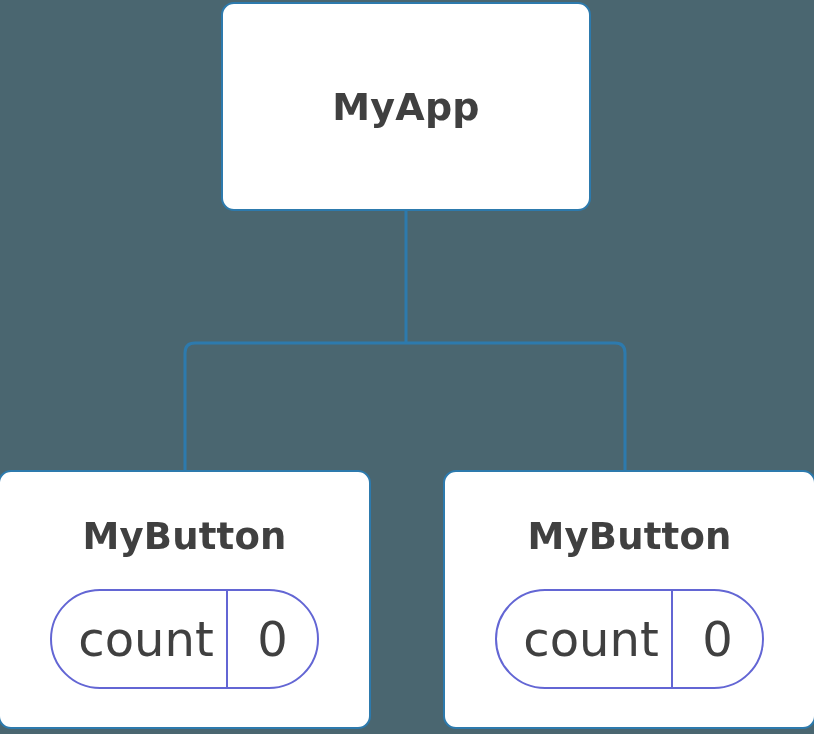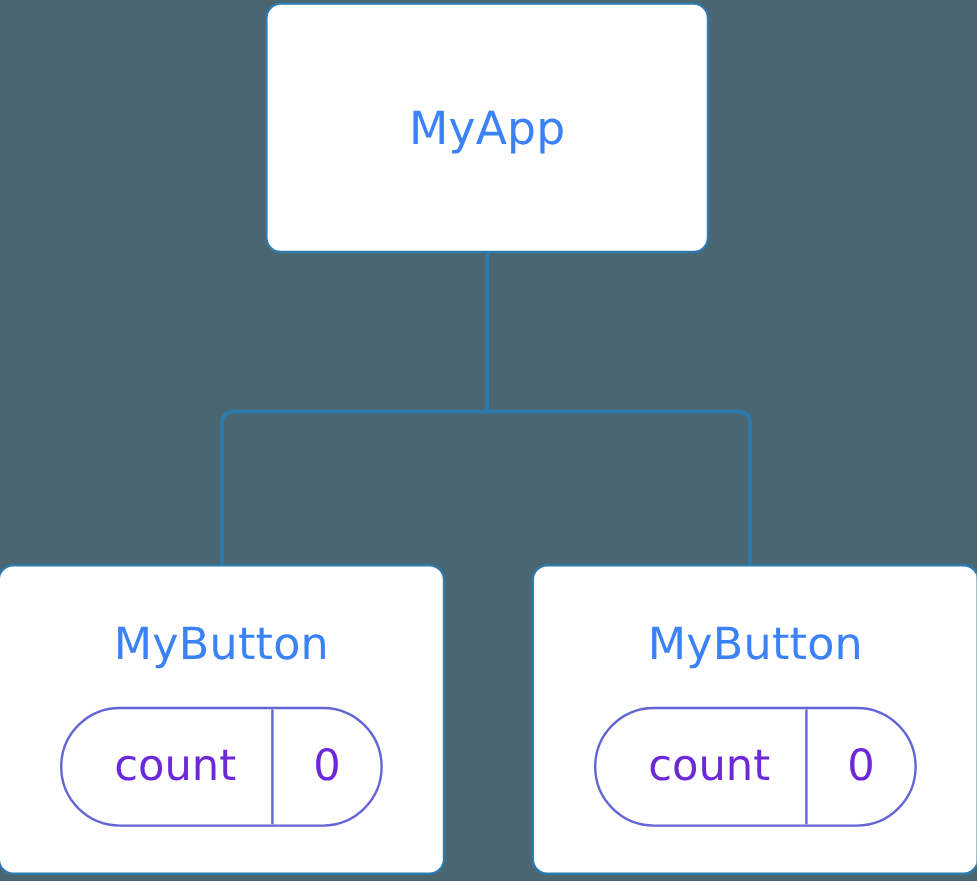--- a/index.html
+++ b/index.html
@@ -59,23 +59,23 @@
     height: 259px;
     top: 470px;
     justify-content: flex-start;
     padding-top: 46px;
   }
 
   .node-child-left  { left: -2px; }
   .node-child-right { left: 443px; }
 
   .node-title {
-    color: #3b82f6;
+    color: #404040;
     font-size: 37px;
-    font-weight: 400;
+    font-weight: 700;
     line-height: 1;
     letter-spacing: 0.2px;
     white-space: nowrap;
   }
 
   .node-root .node-title {
     font-size: 38px;
   }
 
   
@@ -89,22 +89,22 @@
     align-items: stretch;
     background: transparent;
     overflow: hidden;
   }
 
   .pill-key,
   .pill-value {
     display: flex;
     align-items: center;
     justify-content: center;
-    color: #6d28d9;
-    font-size: 36px;
+    color: #404040;
+    font-size: 48px;
     line-height: 1;
     white-space: nowrap;
     box-sizing: border-box;
   }
 
   .pill-key {
     width: 174px;
     padding-left: 14px;
   }
 

